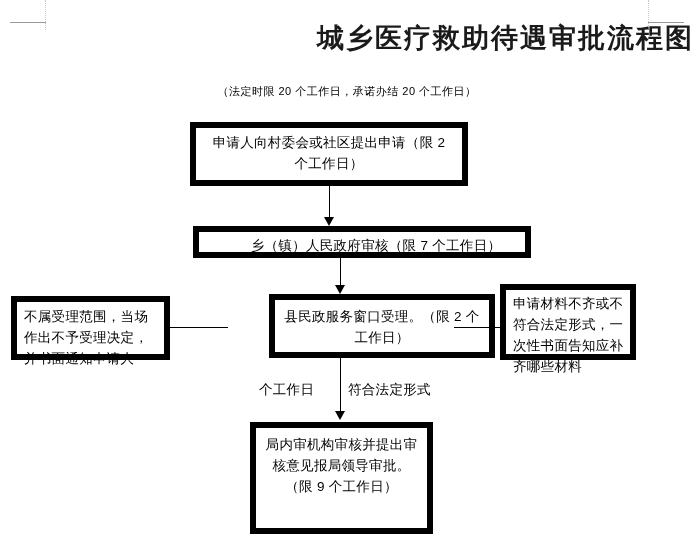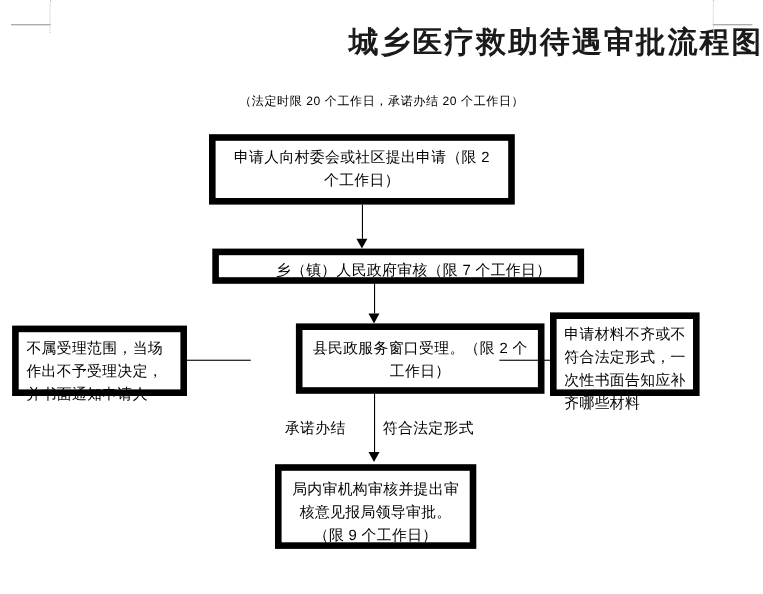--- a/index.html
+++ b/index.html
@@ -86,21 +86,21 @@
     padding: 5px 9px 0 9px;
   }
   .node.center-text .node-text { text-align: center; }
   .node.left-text   .node-text { text-align: left; }
 
   #node-apply   { left: 190px; top: 122px; width: 278px; height: 64px; }
   #node-town    { left: 193px; top: 226px; width: 338px; height: 32px; padding-left: 28px; }
   #node-window  { left: 228px; top: 294px; width: 226px; height: 64px; margin-left: 41px; }
   #node-reject  { left: 11px;  top: 296px; width: 159px; height: 64px; }
   #node-incomplete { left: 500px; top: 284px; width: 136px; height: 76px; }
-  #node-review  { left: 250px; top: 422px; width: 183px; height: 77px; }
+  #node-review  { left: 250px; top: 422px; width: 183px; height: 112px; }
 
   #node-town .node-text { padding-top: 4px; }
   #node-window .node-text { padding-top: 7px; }
   #node-review .node-text { padding-top: 7px; }
   #node-reject .node-text { padding: 5px 7px 0 7px; }
   #node-incomplete .node-text { padding: 4px 6px 0 7px; }
 
   
   .conn-v {
     position: absolute;
@@ -183,14 +183,14 @@
 
 <div class="conn-v" id="conn-town-window"></div>
 <div class="arrow-down" id="arrow-window"></div>
 
 <div class="conn-h" id="conn-reject"></div>
 <div class="conn-h" id="conn-incomplete"></div>
 
 <div class="conn-v" id="conn-window-review"></div>
 <div class="arrow-down" id="arrow-review"></div>
 
-<div class="edge-label" id="label-complete">承诺办结</div>
+<div class="edge-label" id="label-complete">个工作日</div>
 <div class="edge-label" id="label-legal">符合法定形式</div>
 
 </body></html>

